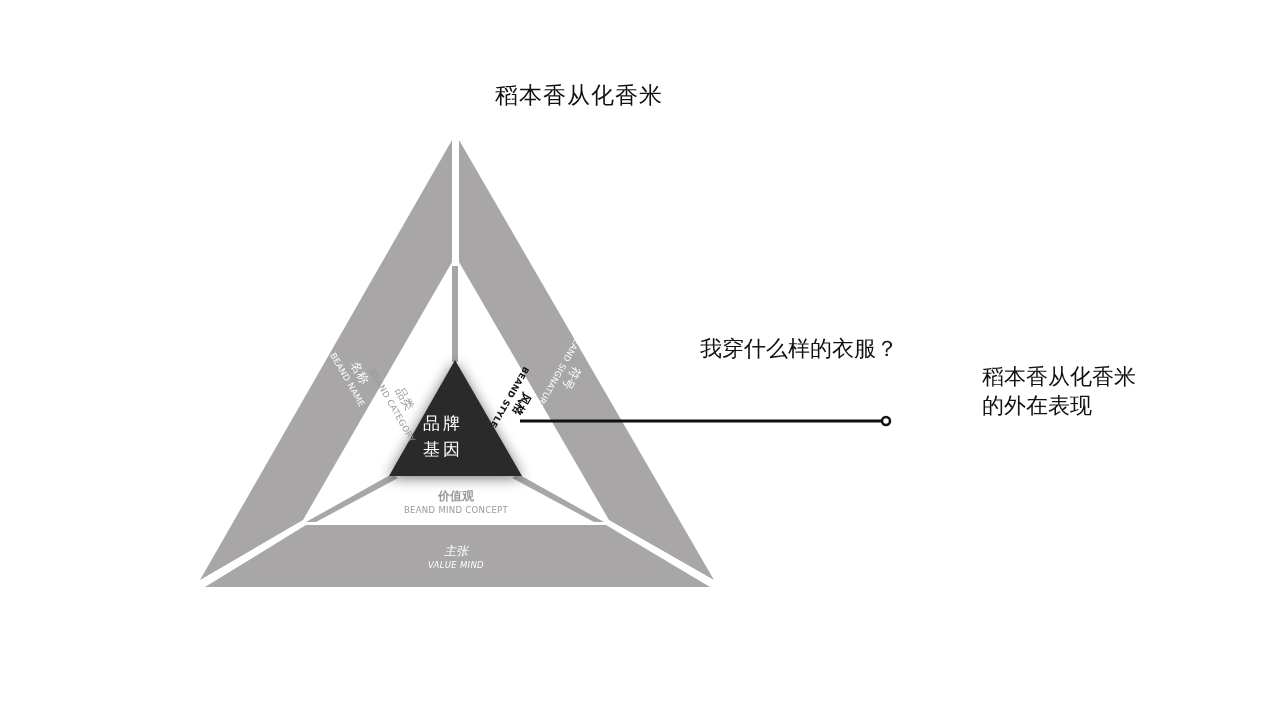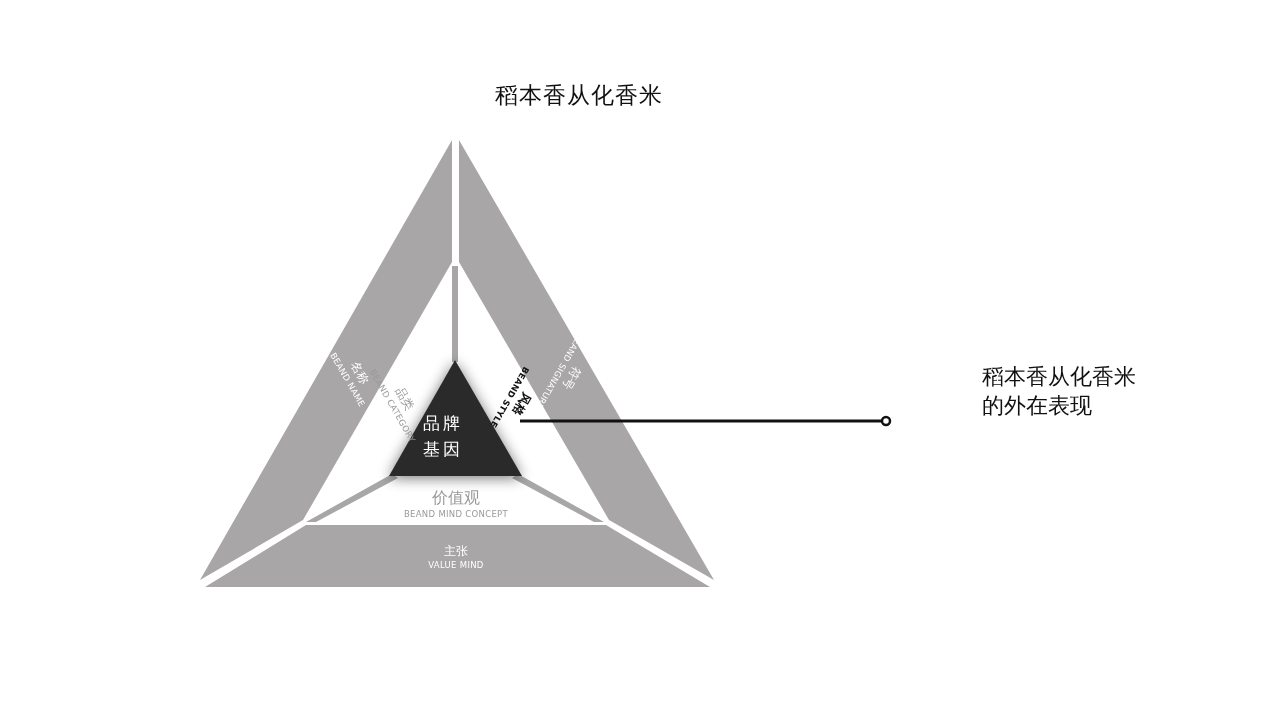--- a/index.html
+++ b/index.html
@@ -74,29 +74,30 @@
   <div class="cn-small" style="font-size:12px; font-weight:bold;">风格</div>
   <div class="en-small" style="font-weight:bold;">BEAND STYLE</div>
 </div>
 
 <div class="lbl" style="left:502px; top:362px; width:130px; transform:rotate(120deg); transform-origin:center; color:#ffffff;">
   <div class="cn-small" style="font-size:12px;">符号</div>
   <div class="en-small">BEAND SIGNATURE</div>
 </div>
 
 <div class="lbl" style="left:376px; top:488px; width:160px; color:#9a9a9a;">
-  <div class="cn-small" style="font-size:16px;">价值观</div>
+  <div class="cn-small" style="font-size:12px;font-weight:bold;">价值观</div>
   <div class="en-small">BEAND MIND CONCEPT</div>
 </div>
 
-<div class="lbl" style="left:376px; top:543px; width:160px; color:#ffffff;">
+<div class="lbl" style="left:376px; top:543px; width:160px; color:#ffffff;font-style:italic;">
   <div class="cn-small" style="font-size:12px;">主张</div>
   <div class="en-small">VALUE MIND</div>
 </div>
 
 <div class="q-block">
+  <div>我穿什么样的衣服？</div>
 </div>
 
 <div class="note-block">
   <div class="gap"></div>
   <div>稻本香从化香米</div>
   <div>的外在表现</div>
 </div>
 
 </body></html>

